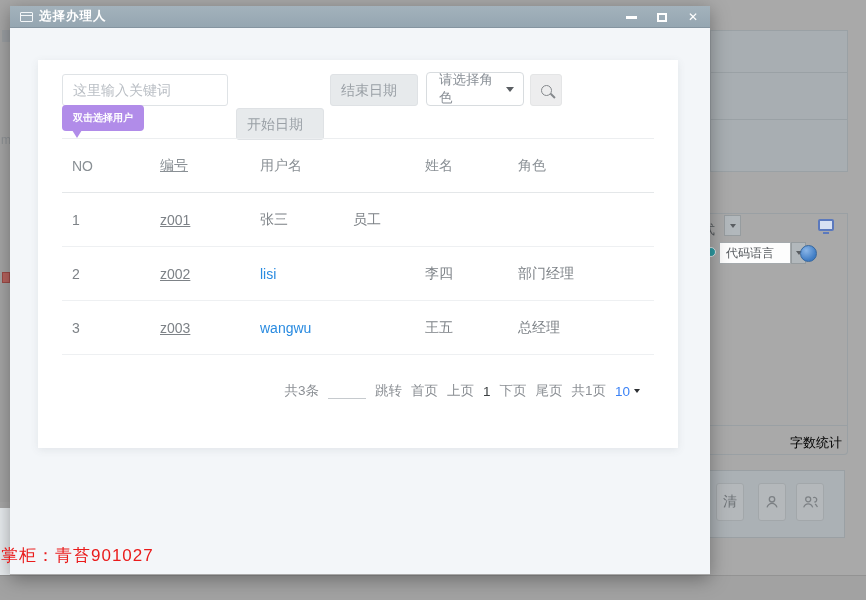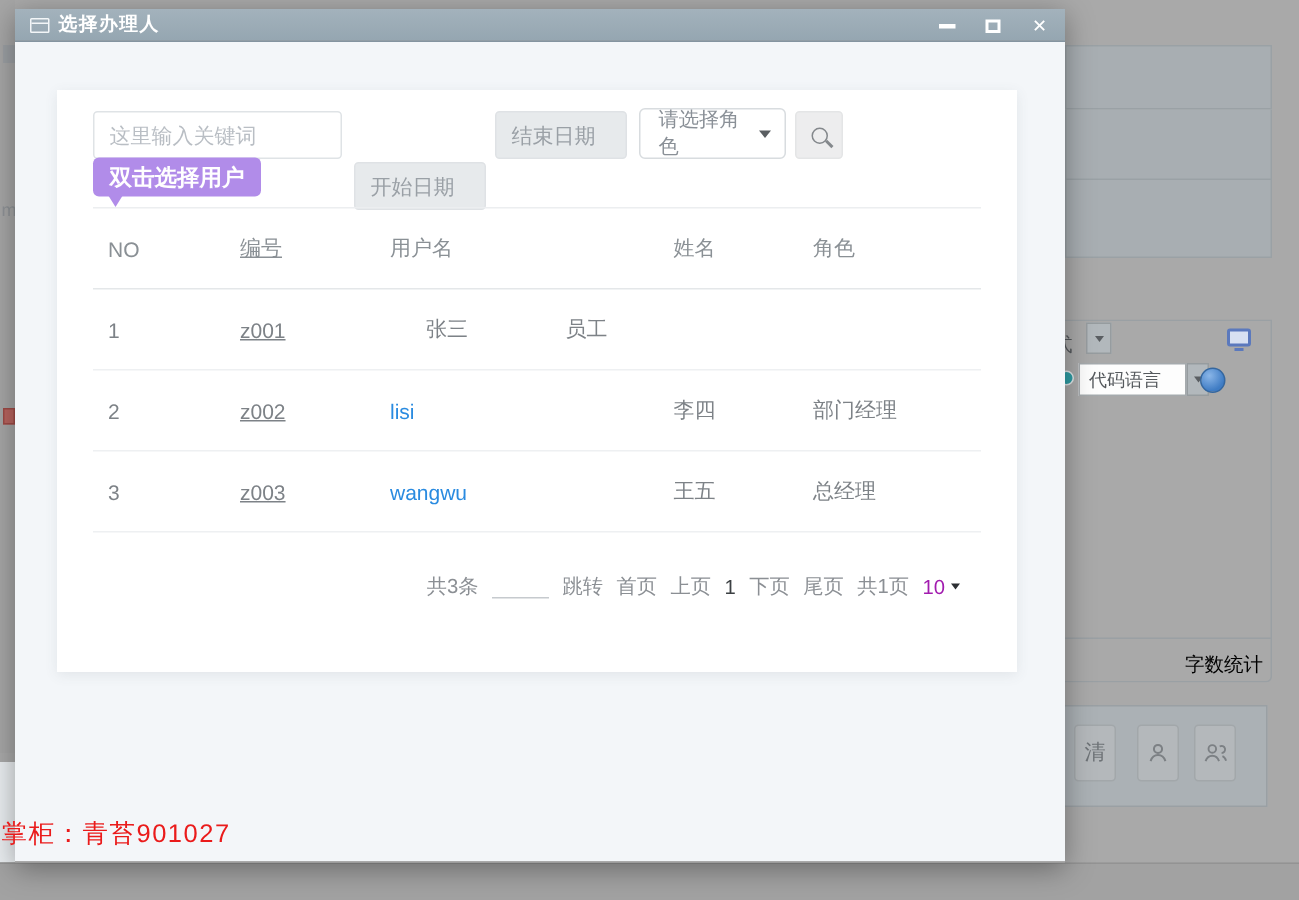--- a/index.html
+++ b/index.html
@@ -60,36 +60,36 @@
   .date-end { left:292px; width:88px; }
   .role-select { position:absolute; left:388px; top:12px; width:98px; height:34px; border:1px solid #d8dcdf; border-radius:4px; background:#fff; display:flex; align-items:center; padding:0 9px 0 12px; cursor:pointer; }
   .role-label { flex:1; font-size:13.5px; color:#8a9097; }
   .caret { width:0; height:0; border-left:4px solid transparent; border-right:4px solid transparent; border-top:5px solid #5a5e62; }
   .caret.sm { border-left-width:3px; border-right-width:3px; border-top-width:4px; }
   .search-btn { position:absolute; left:492px; top:14px; width:32px; height:32px; background:#ededee; border:1px solid #e4e5e6; border-radius:3px; display:flex; align-items:center; justify-content:center; cursor:pointer; }
   .mag { position:relative; width:11px; height:11px; border:1.5px solid #84888c; border-radius:50%; }
   .mag::after { content:""; position:absolute; width:6px; height:1.5px; background:#84888c; transform:rotate(45deg); right:-5px; bottom:-2px; }
 
   
-  .tooltip { position:absolute; left:24px; top:45px; height:26px; background:#b18ce9; border-radius:4px; color:#fff; font-size:15px; font-weight:bold; display:flex; align-items:center; padding:0 11px; z-index:3; }
+  .tooltip { position:absolute; left:24px; top:45px; height:26px; background:#b18ce9; border-radius:4px; color:#fff; font-size:10px; font-weight:bold; display:flex; align-items:center; padding:0 11px; z-index:3; }
   .tooltip::after { content:""; position:absolute; left:10px; bottom:-7px; width:0; height:0; border-left:5px solid transparent; border-right:5px solid transparent; border-top:8px solid #b18ce9; }
 
   
   .tbl { position:absolute; left:24px; right:24px; top:78px; border-top:1px solid #eceef0; }
   .trow { display:flex; align-items:center; height:54px; padding-left:10px; border-bottom:1px solid #eef0f2; font-size:14px; color:#7d8287; }
   .trow.head { color:#8a9095; border-bottom:1px solid #e4e7e9; }
-  .c-no { width:88px; } .c-code { width:100px;text-decoration:underline; } .c-user { width:165px; } .c-name { width:93px;margin-left:24px; } .c-role { flex:1; }
+  .c-no { width:88px; } .c-code { width:100px;text-decoration:underline; } .c-user { width:165px; } .c-name { width:93px; } .c-role { flex:1; }
   .ulink { color:#2a8be0; cursor:pointer; }
 
   
   .pager { position:absolute; right:38px; top:318px; height:26px; display:flex; align-items:center; gap:9px; font-size:13.5px; color:#8b8f94; }
   .pager .lnk { cursor:pointer; }
   .jump-input { width:38px; border:none; border-bottom:1px solid #c6cace; background:transparent; outline:none; height:16px; }
   .cur-page { color:#3c4043; }
-  .psize { display:flex; align-items:center; gap:4px; cursor:pointer; color:#a21caf; }
+  .psize { display:flex; align-items:center; gap:4px; cursor:pointer; color:#3b82f6; }
 
   
   .watermark { position:absolute; left:1px; top:544px; color:#ea1b1b; font-size:17px; letter-spacing:1px; z-index:9; }
 </style>
 </head>
 <body>
 
 <div class="stage">
 
   <div>

